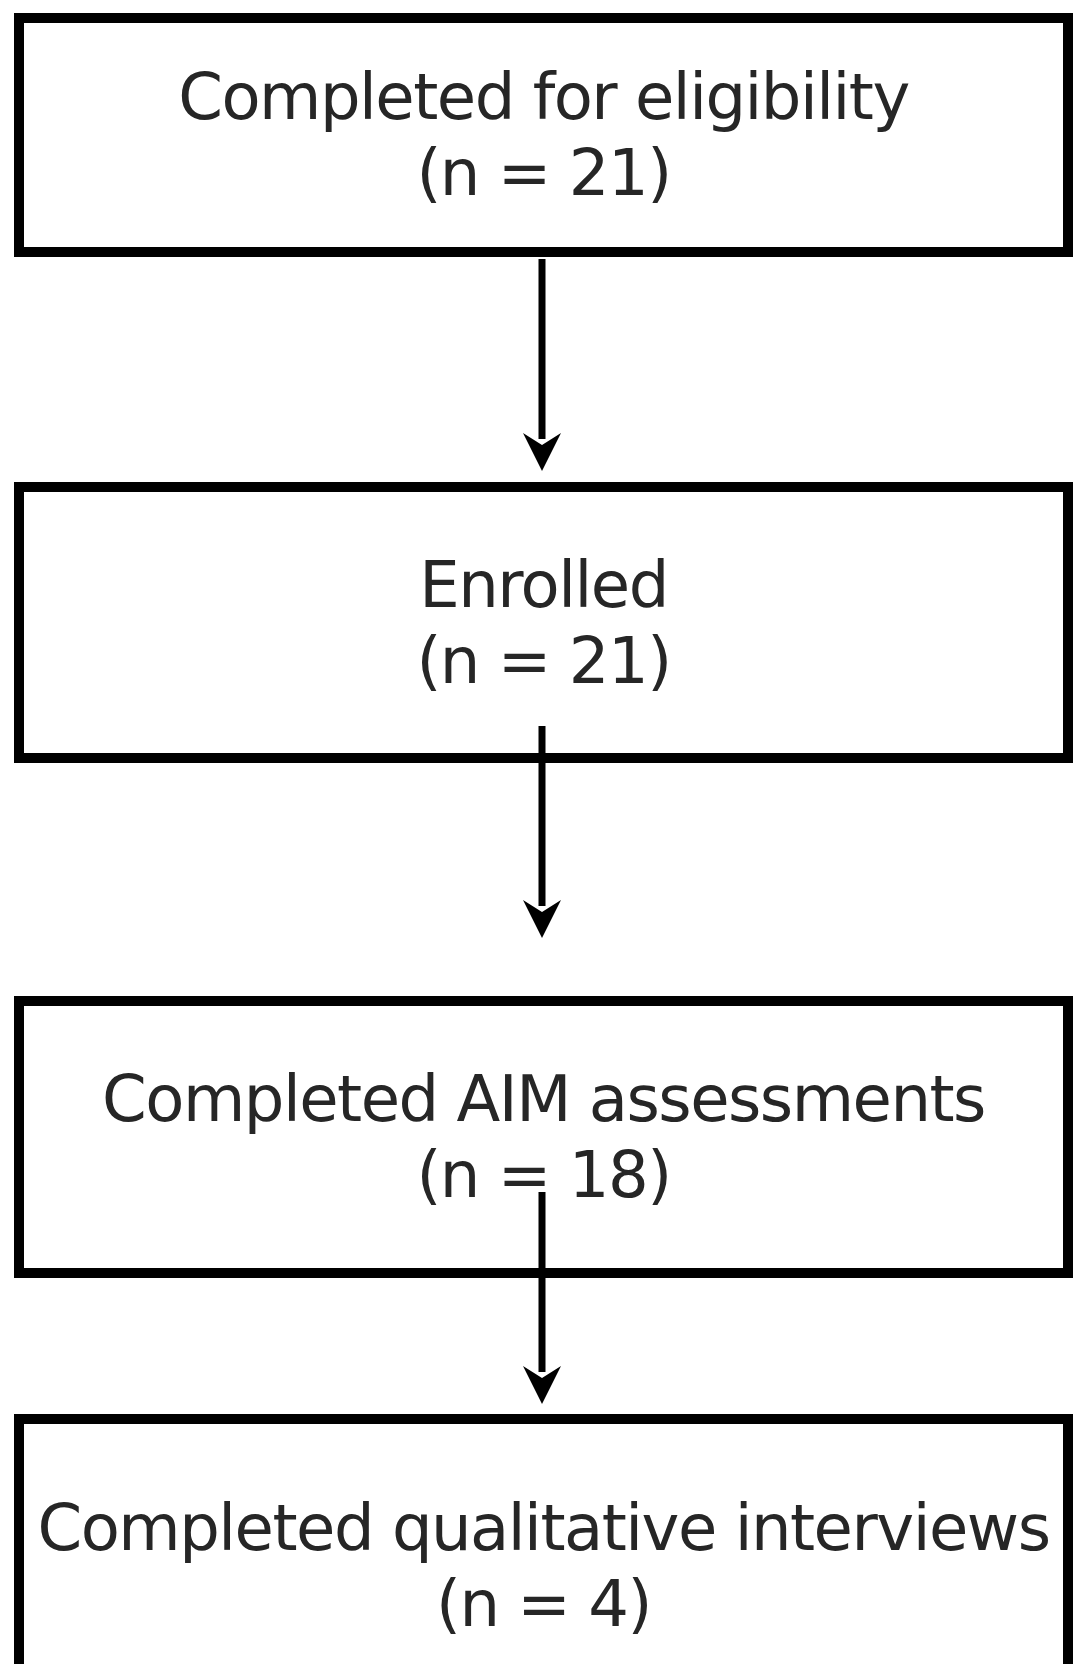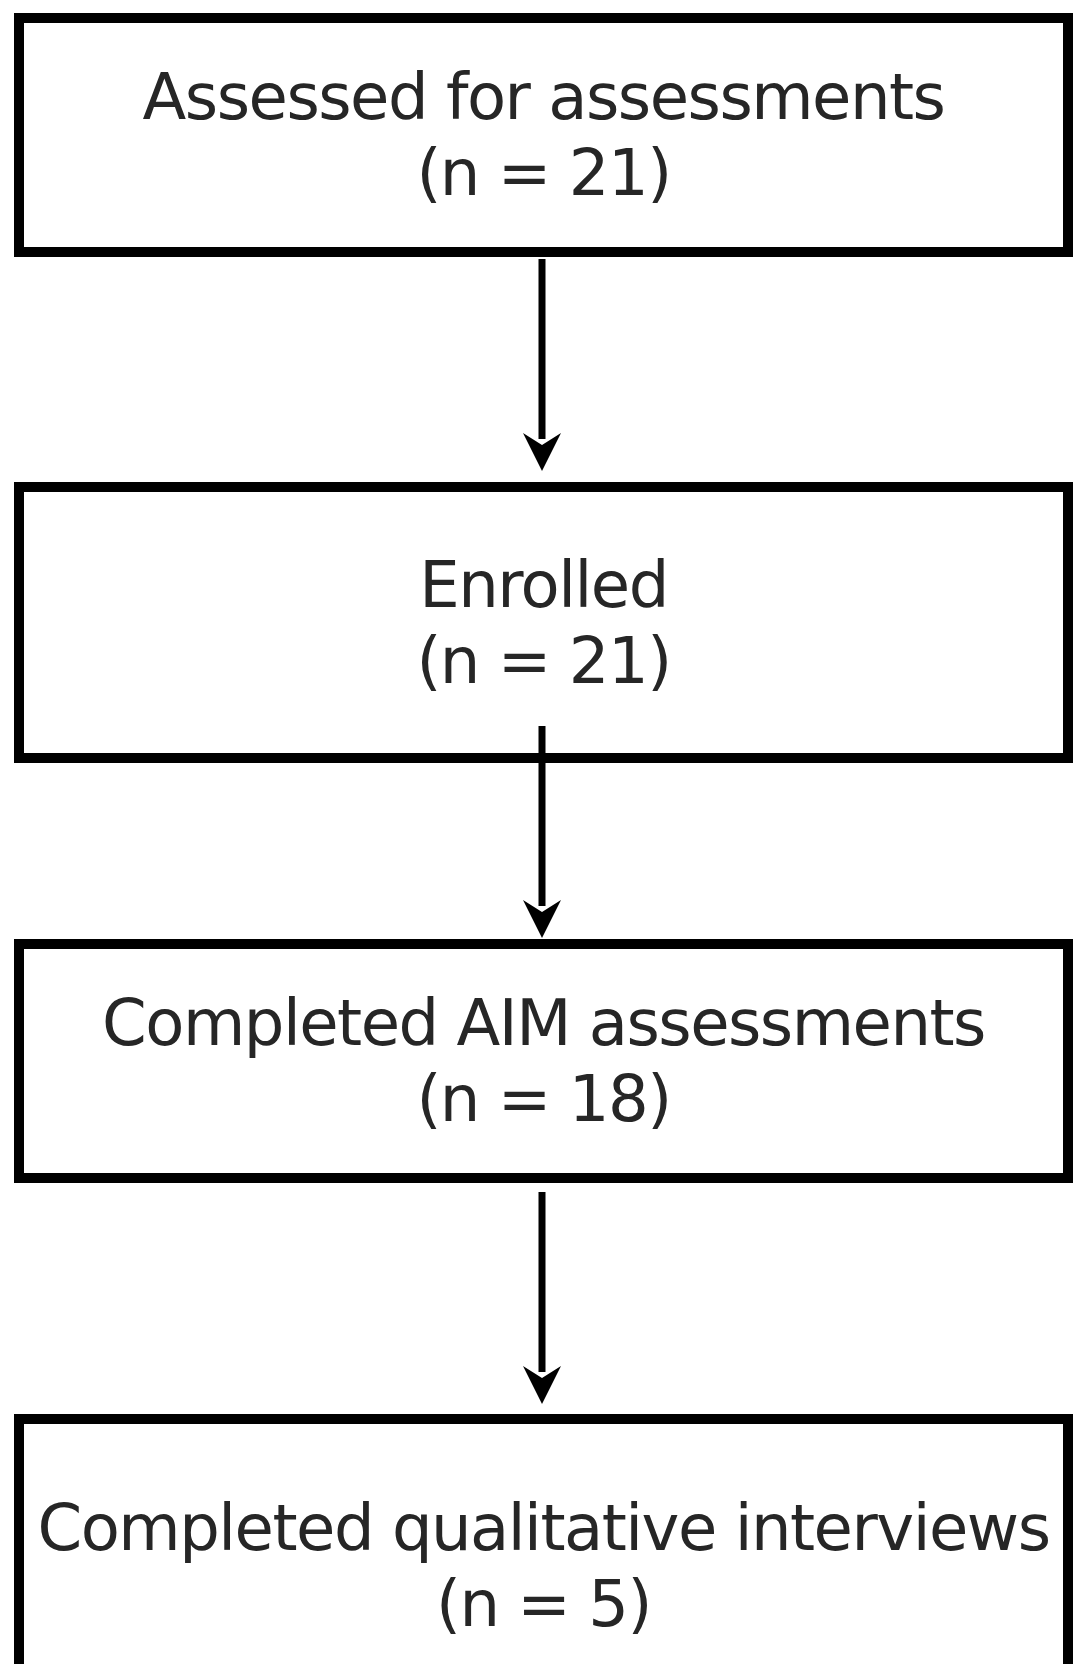--- a/index.html
+++ b/index.html
@@ -41,47 +41,47 @@
     width: 44px;
     height: 212px;
   }
 </style>
 </head>
 <body>
 
 <div class="canvas">
 
   <div class="flow-box" style="top:13px; height:244px;">
-    <div class="box-line">Assessed for assessments</div>
+    <div class="box-line">Completed for eligibility</div>
     <div class="box-line">(n = 21)</div>
   </div>
 
   <svg class="arrow" style="top:259px;" viewBox="0 0 44 212">
     <rect x="18.5" y="0" width="7" height="180" fill="#000000"></rect>
     <polygon points="22,212 3,174 22,186 41,174" fill="#000000"></polygon>
   </svg>
 
   <div class="flow-box" style="top:482px; height:281px;">
     <div class="box-line">Enrolled</div>
     <div class="box-line">(n = 21)</div>
   </div>
 
   <svg class="arrow" style="top:726px;" viewBox="0 0 44 212">
     <rect x="18.5" y="0" width="7" height="180" fill="#000000"></rect>
     <polygon points="22,212 3,174 22,186 41,174" fill="#000000"></polygon>
   </svg>
 
-  <div class="flow-box" style="top:939px; height:244px;">
+  <div class="flow-box" style="top:996px; height:282px;">
     <div class="box-line">Completed AIM assessments</div>
     <div class="box-line">(n = 18)</div>
   </div>
 
   <svg class="arrow" style="top:1192px;" viewBox="0 0 44 212">
     <rect x="18.5" y="0" width="7" height="180" fill="#000000"></rect>
     <polygon points="22,212 3,174 22,186 41,174" fill="#000000"></polygon>
   </svg>
 
   <div class="flow-box" style="top:1414px; height:303px;">
     <div class="box-line">Completed qualitative interviews</div>
-    <div class="box-line">(n = 5)</div>
+    <div class="box-line">(n = 4)</div>
   </div>
 
 </div>
 
 </body></html>

